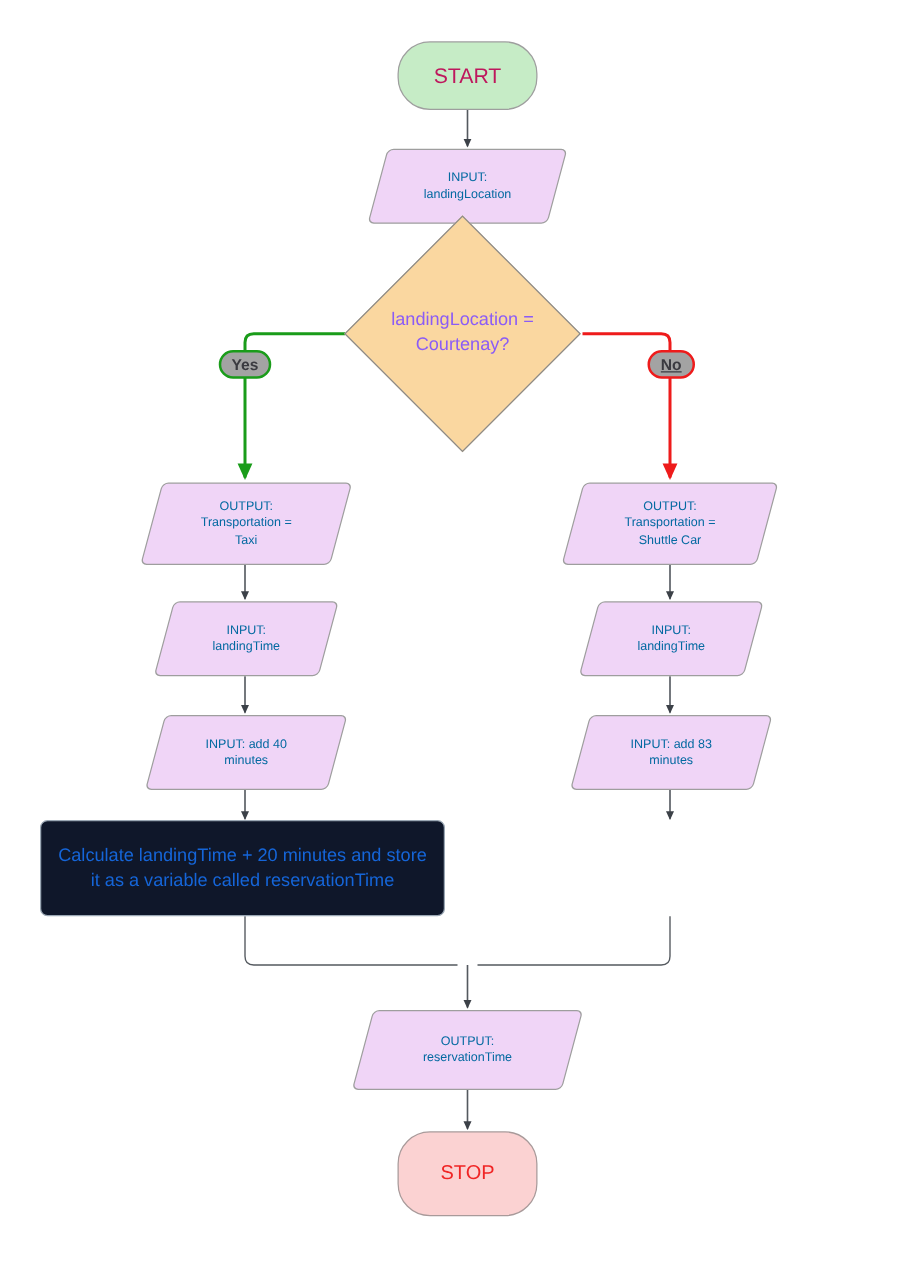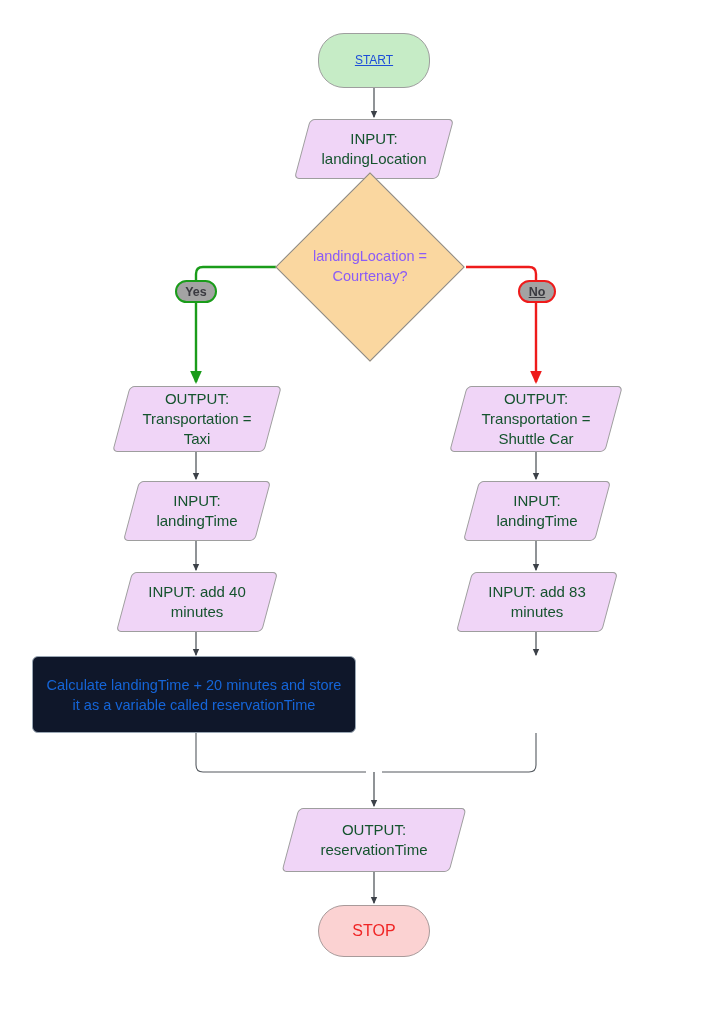--- a/index.html
+++ b/index.html
@@ -35,23 +35,22 @@
     text-align: center;
     line-height: 1.25;
     white-space: pre-line;
   }
 
   
   .n-start {
     background: #c6ecc6;
     border: 1.3px solid #9e9e9e;
     border-radius: 26px;
-    color: #1d4ed8;
-    font-size: 12px;
-    text-decoration: underline;
+    color: #be185d;
+    font-size: 17px;
   }
   .n-stop {
     background: #fbd2d2;
     border: 1.3px solid #a89a9a;
     border-radius: 26px;
     color: #f02525;
     font-size: 16px;
   }
 
   
@@ -67,22 +66,22 @@
     border-radius: 5px;
     transform: skewX(-15deg);
   }
   .n-io-wrap .txt {
     position: absolute;
     left: 0; top: 0; right: 0; bottom: 0;
     display: flex;
     align-items: center;
     justify-content: center;
     text-align: center;
-    color: #14532d;
-    font-size: 15px;
+    color: #0369a1;
+    font-size: 10px;
     line-height: 1.32;
     white-space: pre-line;
   }
 
   
   .n-decision {
     position: absolute;
   }
   .n-decision .dia {
     position: absolute;
@@ -233,15 +232,15 @@
 minutes</div>
   </div>
 
 
   <div class="n-io-wrap" style="left:290px; top:808px; width:168px; height:64px;">
     <div class="skew"></div>
     <div class="txt">OUTPUT:
 reservationTime</div>
   </div>
 
-  <div class="node n-stop" style="left:318px; top:905px; width:112px; height:52px;">STOP</div>
+  <div class="node n-stop" style="left:318px; top:905px; width:112px; height:68px;">STOP</div>
 
 </div>
 
 </body></html>

